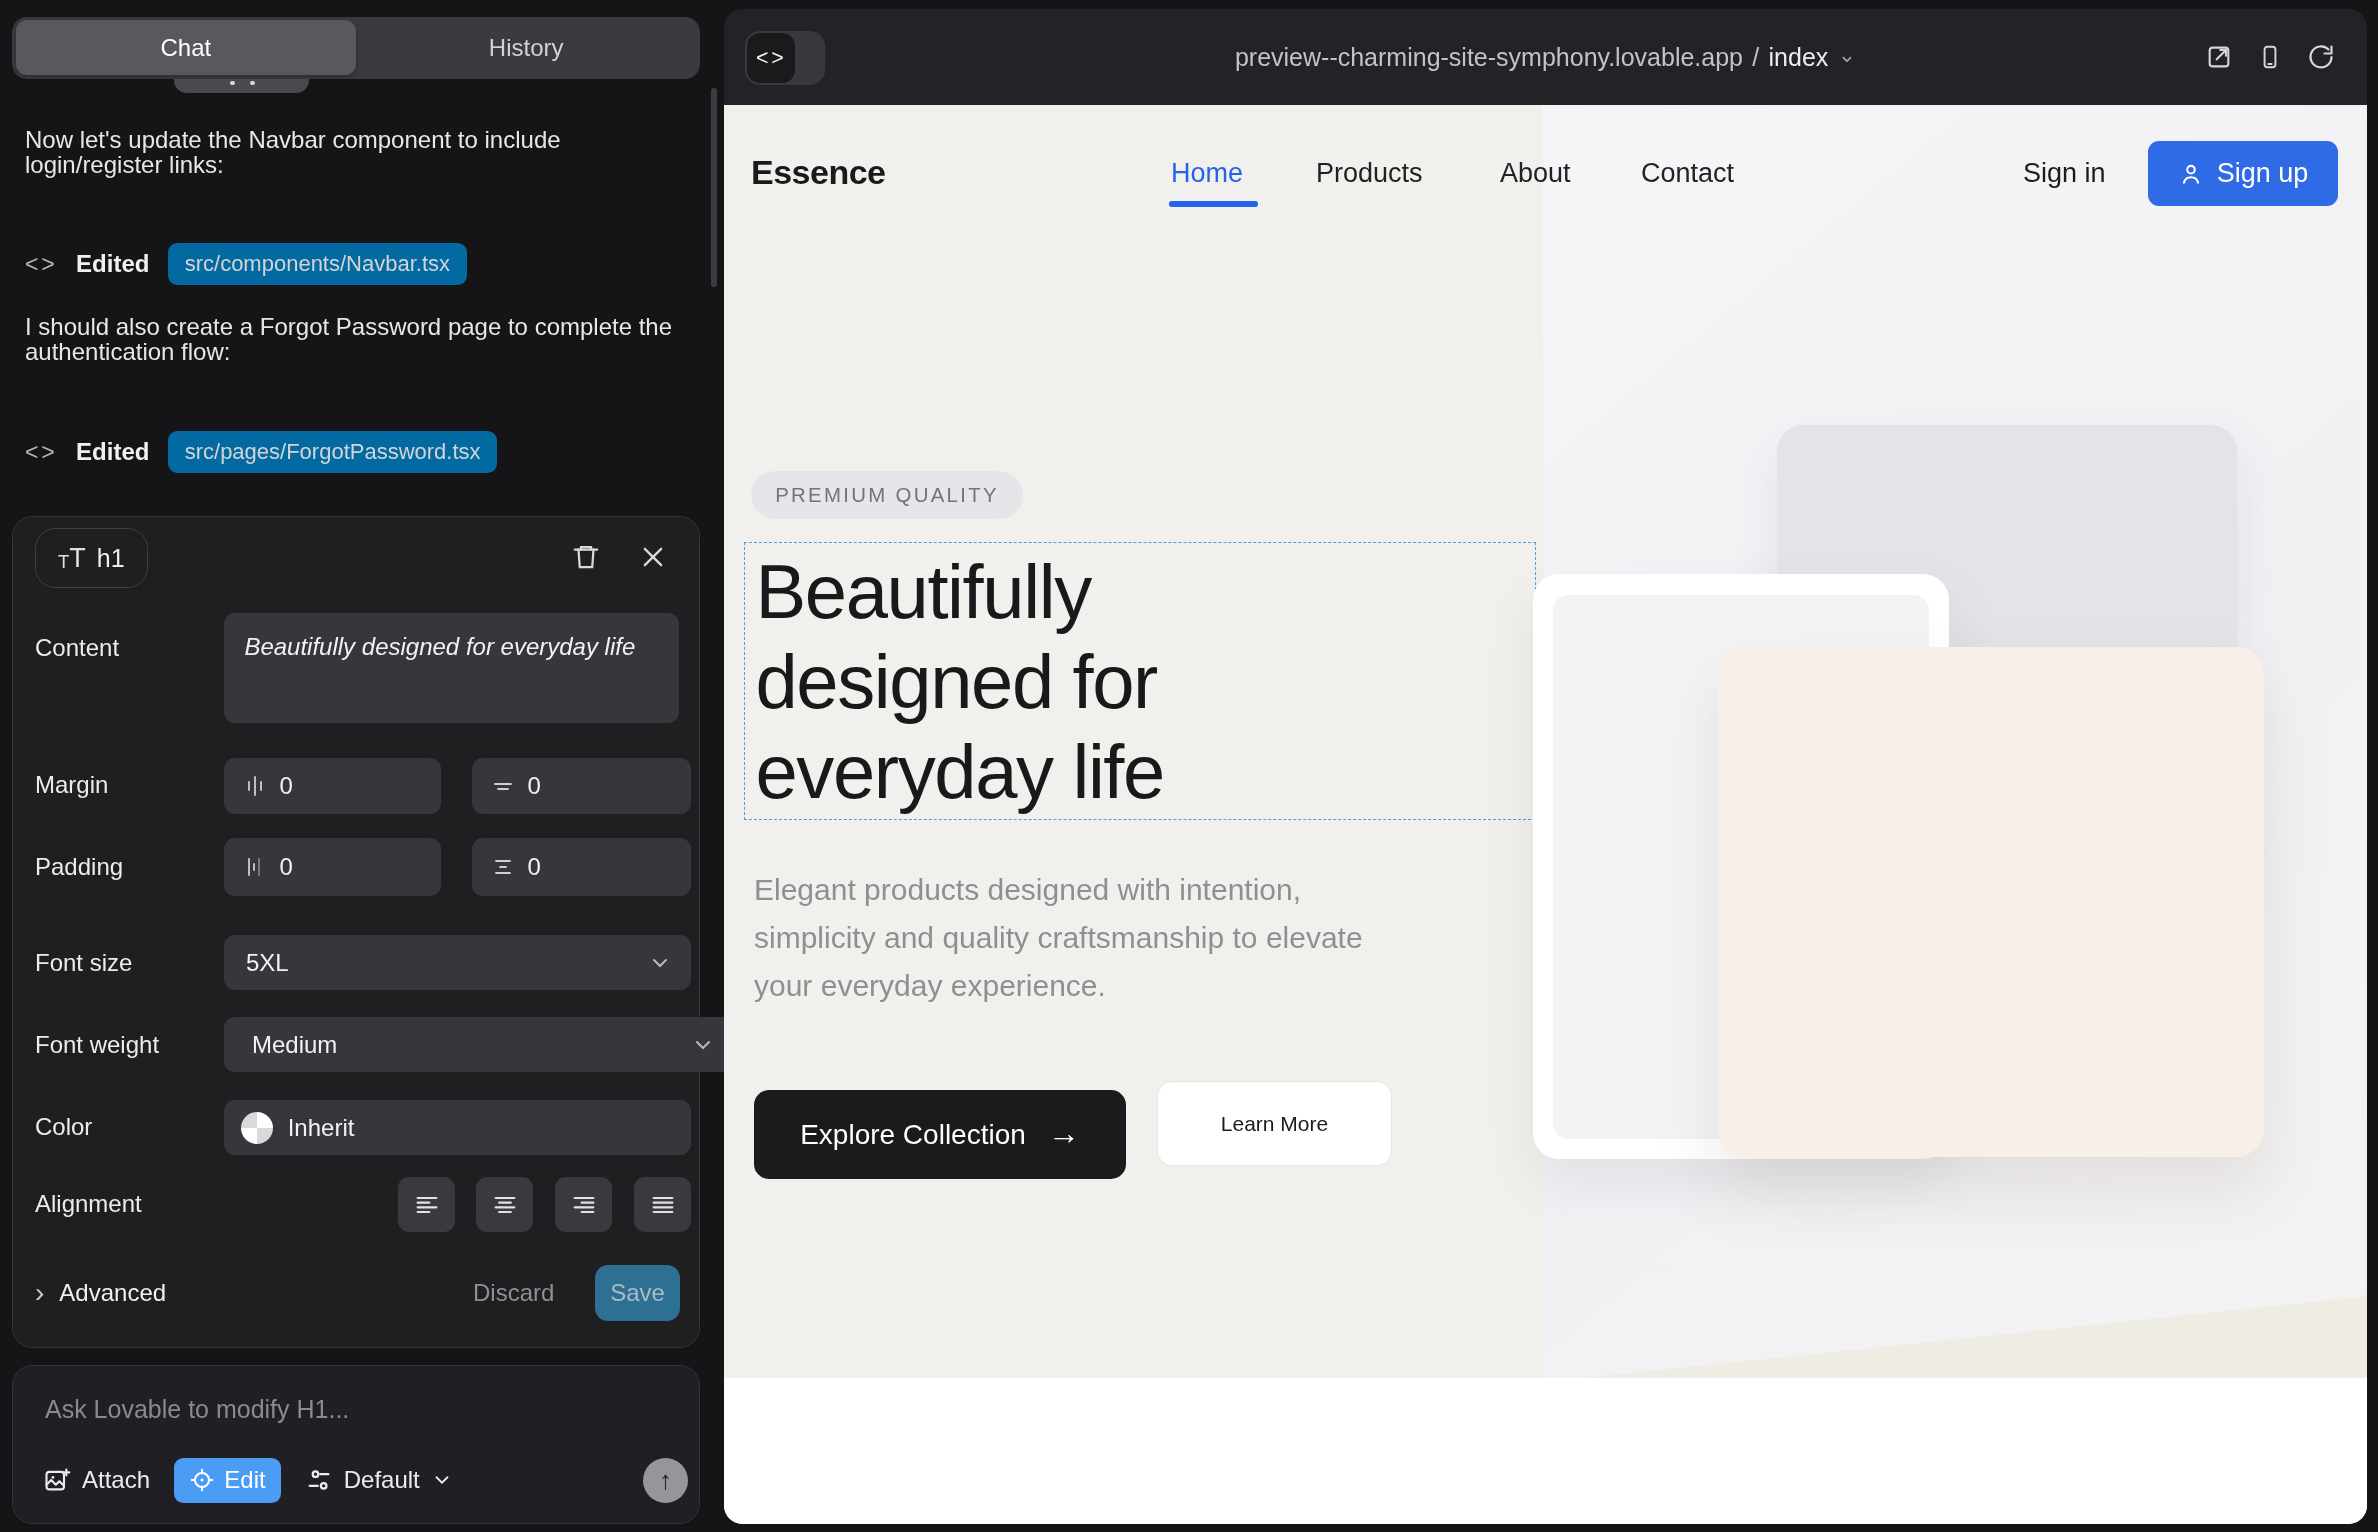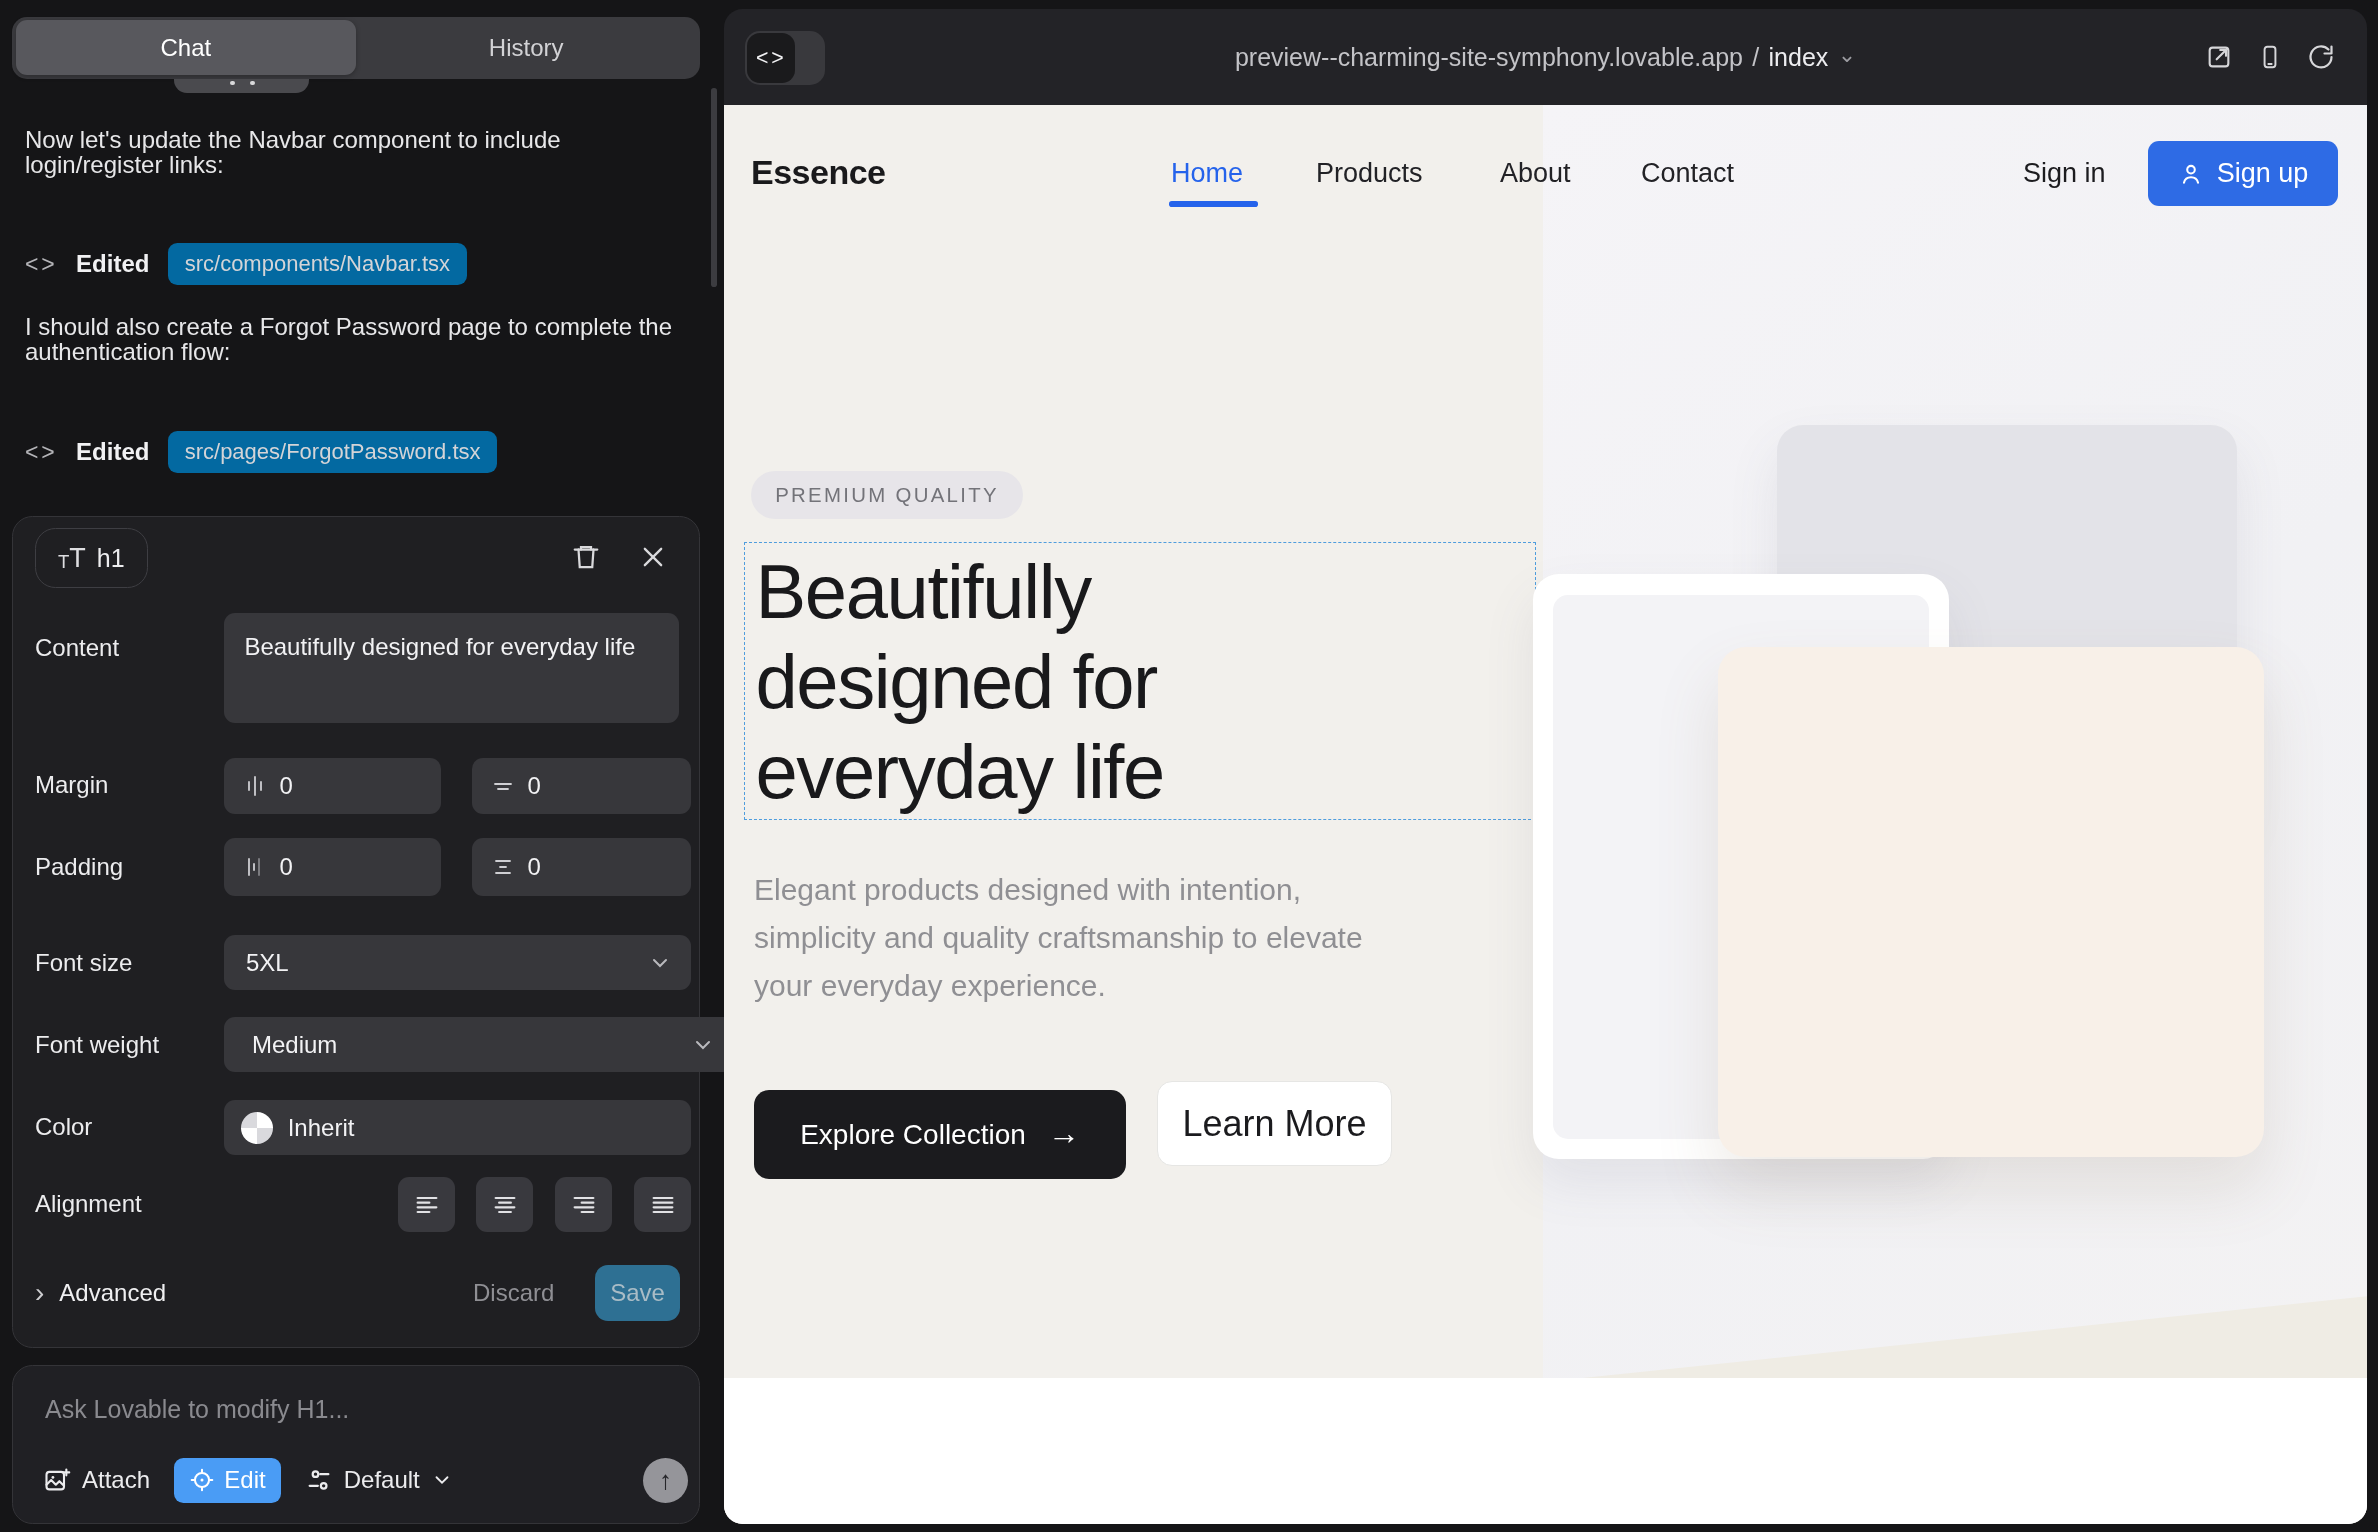--- a/index.html
+++ b/index.html
@@ -27,21 +27,21 @@
   .chip{position:absolute;left:22px;top:11px;height:58px;padding:0 22px;border:1.9px solid #3e3e43;border-radius:20.4px;display:flex;align-items:center;gap:11px;color:#ededef;}
   .chip .tt{display:flex;align-items:flex-end;color:#dedee1;}
   .chip .tt b{font-weight:500;font-size:18.6px;line-height:1;}
   .chip .tt b+b{font-size:27px;}
   .chip .tag{font-size:25px;}
   .icon-btn{position:absolute;top:20.4px;width:39px;height:39px;display:flex;align-items:center;justify-content:center;color:#d9d9dc;}
   .trash-btn{left:553px}.close-btn{left:620px}
   .frow-label{position:absolute;left:22px;font-size:24px;color:#ececee;}
   .field{position:absolute;background:#37373b;border-radius:11px;display:flex;align-items:center;color:#f2f2f4;font-size:24px;box-sizing:border-box;}
   .field .ic{margin:0 13px 0 18.6px;color:#cfcfd3;}
-  textarea.field{left:211px;top:96px;width:455px;height:110px;padding:15px 20.4px;border:0;outline:none;resize:none;font-family:inherit;font-size:24px;line-height:37px;color:#f2f2f4;}
+  textarea.field{left:211px;top:96px;width:455px;height:110px;padding:15px 20.4px;border:0;outline:none;resize:none;font-family:inherit;font-size:24px;line-height:37px;color:#f2f2f4;font-style:italic;}
   .sel-chevron{position:absolute;right:18.6px;color:#b9b9bd;}
   .swatch{width:32px;height:32px;border-radius:50%;margin:0 15px 0 16.7px;
      background:conic-gradient(#ffffff 0 25%,#d9d9dd 0 50%,#ffffff 0 75%,#d9d9dd 0);}
   .align-btn{position:absolute;width:57px;height:55px;top:660px;background:#39393e;border-radius:11px;display:flex;align-items:center;justify-content:center;color:#e2e2e5;}
   .adv{position:absolute;left:22px;top:762px;display:flex;align-items:center;gap:15px;color:#f0f0f2;font-size:24px;}
   .adv .chev{font-size:28px;color:#cdcdd0;line-height:1;}
   .discard{position:absolute;left:460px;top:762px;font-size:24px;color:#8f8f94;}
   .save{position:absolute;left:582px;top:748px;width:85px;height:56px;border-radius:13px;background:#2e7093;color:#a9bcc6;font-size:24px;display:flex;align-items:center;justify-content:center;}
   
   .composer{position:absolute;left:12px;top:1365px;width:688px;height:159px;background:#202024;border:0.9px solid #343438;border-radius:20.4px;box-sizing:border-box;}
@@ -71,21 +71,21 @@
   .nav-home{color:#2563eb;}
   .home-underline{position:absolute;left:445px;top:96px;width:89px;height:5.6px;border-radius:2.8px;background:#2563eb;}
   .signin{position:absolute;left:1299px;top:53px;font-size:27px;color:#1c1c1f;}
   .signup{position:absolute;left:1424px;top:36px;width:190px;height:65px;border-radius:11px;background:#2e6be5;color:#fff;font-size:27px;display:flex;align-items:center;justify-content:center;gap:13px;}
   .badge{position:absolute;left:27px;top:366px;width:272px;height:48px;border-radius:24px;background:#e7e5e9;color:#737379;font-size:20.4px;letter-spacing:2.3px;display:flex;align-items:center;justify-content:center;}
   .sel-box{position:absolute;left:19.5px;top:437px;width:792px;height:278px;border:1.9px dashed #4f9ddd;box-sizing:border-box;}
   .hero-h1{position:absolute;left:11px;top:3.7px;font-size:76px;line-height:90px;font-weight:500;letter-spacing:-1.4px;color:#19191b;}
   .hero-p{position:absolute;left:30px;top:761px;width:649px;font-size:30px;line-height:48px;color:#8f8f93;}
   .cta1{position:absolute;left:30px;top:973px;width:372px;height:89px;border-radius:15px;background:#1b1b1e;color:#fff;font-size:28px;display:flex;align-items:center;justify-content:center;gap:22px;margin-top:12px;}
   .cta1 .arr{font-size:32px;margin-top:-2.8px;}
-  .cta2{position:absolute;left:433px;top:976px;width:235px;height:85px;border-radius:15px;background:#fff;border:1.9px solid #e6e6e4;box-sizing:border-box;color:#1b1b1e;font-size:36px;display:flex;align-items:center;justify-content:center;}
+  .cta2{position:absolute;left:433px;top:976px;width:235px;height:85px;border-radius:15px;background:#fff;border:1.9px solid #e6e6e4;box-sizing:border-box;color:#1b1b1e;font-size:21px;display:flex;align-items:center;justify-content:center;}
   .art-gray{position:absolute;left:1053px;top:320px;width:460px;height:399px;border-radius:26px;background:#e3e3e8;box-shadow:0 24px 51px rgba(90,90,120,.10);z-index:1;}
   .art-white{position:absolute;left:809px;top:469px;width:416px;height:585px;border-radius:26px;background:#ffffff;box-shadow:0 24px 51px rgba(90,90,120,.10);z-index:2;}
   .art-white .inner{position:absolute;left:20.4px;top:20.4px;right:20.4px;bottom:20.4px;background:#f3f3f6;border-radius:15px;}
   .art-beige{position:absolute;left:994px;top:542px;width:546px;height:510px;border-radius:28px;background:#f8f0e8;box-shadow:0 32px 65px rgba(130,105,80,.14);z-index:3;}
 </style>
 </head>
 <body>
 
 <div class="app">
 

